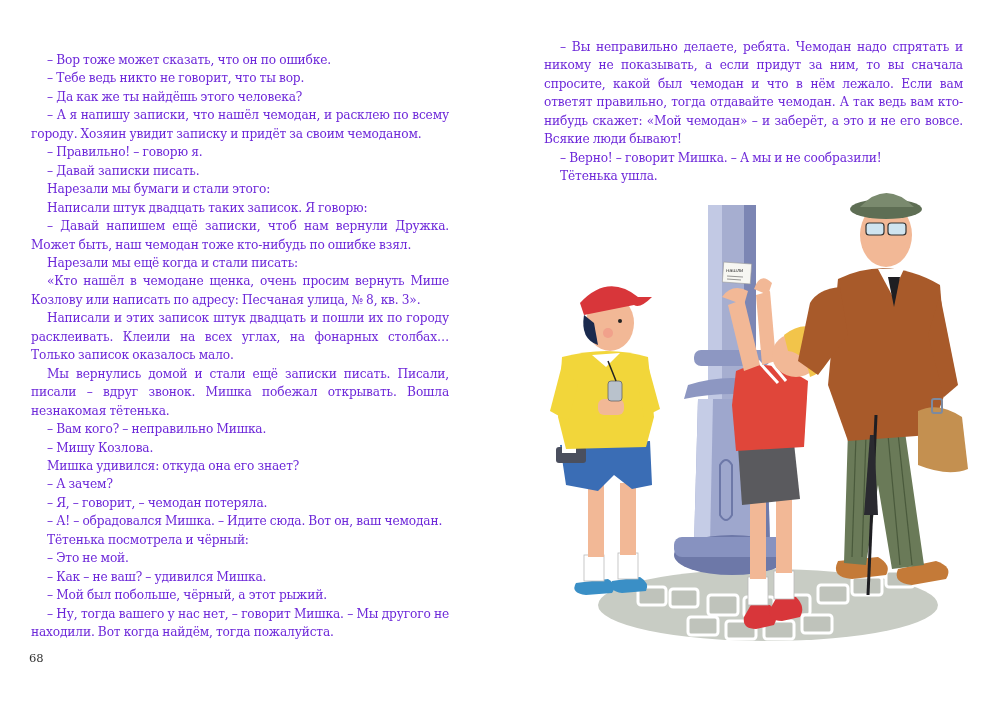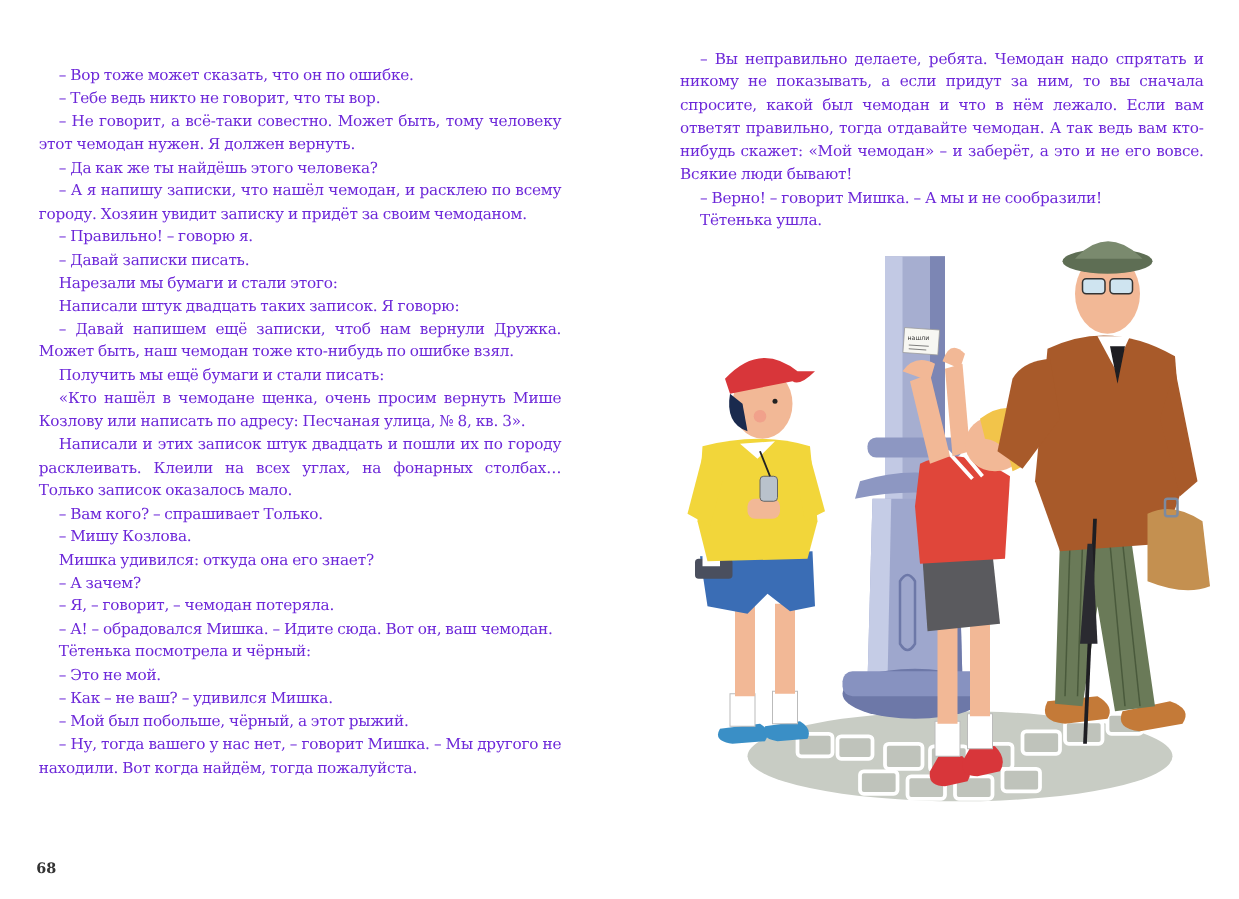--- a/index.html
+++ b/index.html
@@ -7,42 +7,42 @@
   .page-left { position:absolute; left:31px; top:51px; width:418px; }
   .page-right { position:absolute; left:544px; top:38px; width:419px; }
   .para {
     font-family: "DejaVu Serif", "Liberation Serif", serif;
     font-size:12.2px; line-height:18.45px; color:#6d28d9;
     margin:0; text-indent:16px; text-align:justify; letter-spacing:-0.15px;
     word-spacing:-0.5px;
   }
   .page-number {
     position:absolute; left:29px; top:651px;
-    font-family:"DejaVu Serif", serif; font-size:11.5px; font-weight:bold; color:#333;margin-top:36px;
+    font-family:"DejaVu Serif", serif; font-size:11.5px; font-weight:normal; color:#333;
   }
   .illustration { position:absolute; left:548px; top:185px; width:440px; height:460px; }
 </style>
 </head>
 <body>
 
 <div class="page-left">
   <p class="para">– Вор тоже может сказать, что он по ошибке.</p>
   <p class="para">– Тебе ведь никто не говорит, что ты вор.</p>
-  <p class="para">– Не говорит, а всё-таки совестно. Может быть, тому человеку этот чемодан нужен. Я должен вернуть.</p>
   <p class="para">– Да как же ты найдёшь этого человека?</p>
   <p class="para">– А я напишу записки, что нашёл чемодан, и расклею по всему городу. Хозяин увидит записку и придёт за своим чемоданом.</p>
   <p class="para">– Правильно! – говорю я.</p>
   <p class="para">– Давай записки писать.</p>
   <p class="para">Нарезали мы бумаги и стали этого:</p>
   <p class="para">Написали штук двадцать таких записок. Я говорю:</p>
   <p class="para">– Давай напишем ещё записки, чтоб нам вернули Дружка. Может быть, наш чемодан тоже кто-нибудь по ошибке взял.</p>
-  <p class="para">Получить мы ещё бумаги и стали писать:</p>
+  <p class="para">Нарезали мы ещё когда и стали писать:</p>
   <p class="para">«Кто нашёл в чемодане щенка, очень просим вернуть Мише Козлову или написать по адресу: Песчаная улица, № 8, кв. 3».</p>
   <p class="para">Написали и этих записок штук двадцать и пошли их по городу расклеивать. Клеили на всех углах, на фонарных столбах… Только записок оказалось мало.</p>
-  <p class="para">– Вам кого? – спрашивает Только.</p>
+  <p class="para">Мы вернулись домой и стали ещё записки писать. Писали, писали – вдруг звонок. Мишка побежал открывать. Вошла незнакомая тётенька.</p>
+  <p class="para">– Вам кого? – неправильно Мишка.</p>
   <p class="para">– Мишу Козлова.</p>
   <p class="para">Мишка удивился: откуда она его знает?</p>
   <p class="para">– А зачем?</p>
   <p class="para">– Я, – говорит, – чемодан потеряла.</p>
   <p class="para">– А! – обрадовался Мишка. – Идите сюда. Вот он, ваш чемодан.</p>
   <p class="para">Тётенька посмотрела и чёрный:</p>
   <p class="para">– Это не мой.</p>
   <p class="para">– Как – не ваш? – удивился Мишка.</p>
   <p class="para">– Мой был побольше, чёрный, а этот рыжий.</p>
   <p class="para">– Ну, тогда вашего у нас нет, – говорит Мишка. – Мы другого не находили. Вот когда найдём, тогда пожалуйста.</p>

